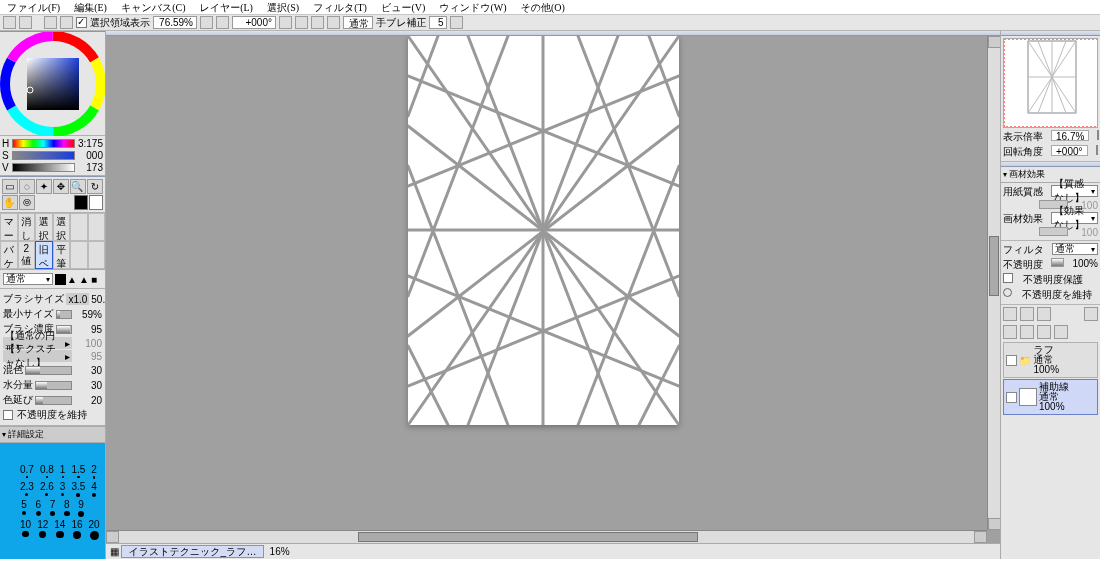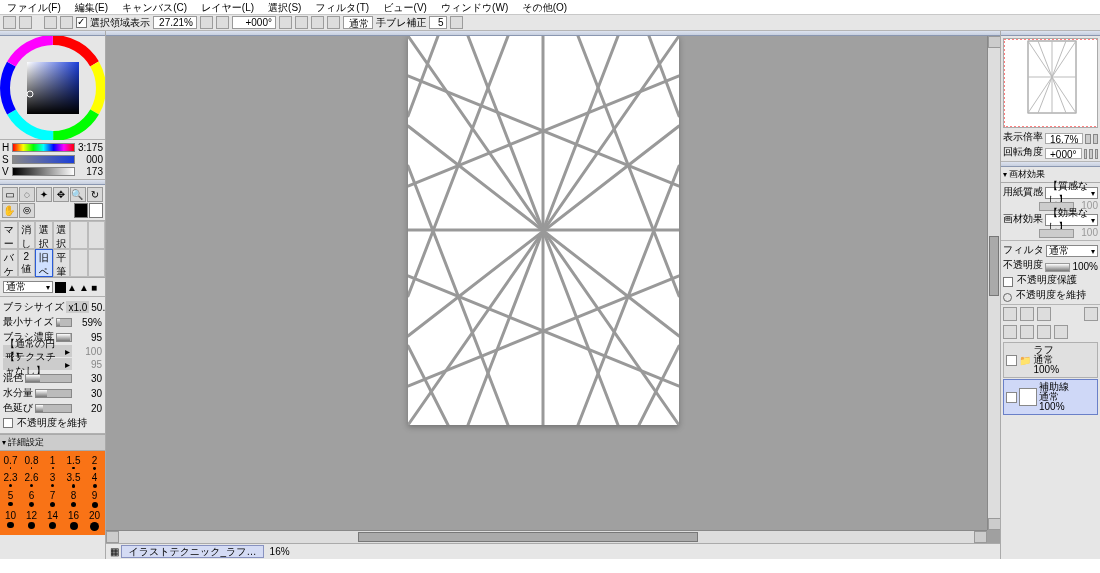--- a/index.html
+++ b/index.html
@@ -1,19 +1,19 @@
 <!DOCTYPE html>
 <html><head>
 <meta charset="utf-8">
 <style>
 *{margin:0;padding:0;box-sizing:border-box;font-family:"MS PGothic","Meiryo UI",sans-serif;font-size:10px;-webkit-user-select:none;user-select:none;}
 html,body{width:1100px;height:573px;overflow:hidden;background:#fff;}
 
 .menubar{height:15px;background:#fff;display:flex;border-bottom:1px solid #c8c8c8;}
-.menubar .item{padding:1px 7px;cursor:default;white-space:nowrap;}
+.menubar .item{padding:1px 7px;cursor:default;white-space:nowrap;font-family:Liberation Serif, serif;}
 .toolbar{height:16px;background:#e6e6e6;border-bottom:1px solid #b5b5b5;display:flex;align-items:center;gap:3px;padding:0 3px;font-size:10px;}
 .tb-btn{width:13px;height:13px;border:1px solid #9c9c9c;background:#ddd;}
 .tb-check{width:11px;height:11px;border:1px solid #777;background:#fff;position:relative;}
 .tb-check::after{content:"✓";position:absolute;top:-2px;left:0;font-size:10px;}
 .tb-field{height:13px;border:1px solid #999;background:#fff;padding:0 3px;min-width:44px;text-align:right;}
 .main{display:flex;height:528px;}
 .left{width:106px;background:#e6e6e6;border-right:1px solid #aaa;display:flex;flex-direction:column;overflow:hidden;}
 .center{flex:1;background:#fff;display:flex;flex-direction:column;}
 .right{width:100px;background:#e6e6e6;border-left:1px solid #aaa;display:flex;flex-direction:column;}
 .titlebar{height:5px;background:linear-gradient(#dde3f0,#c7cfde);border-bottom:1px solid #8a97b1;}
@@ -39,42 +39,42 @@
 .prop .row{display:flex;align-items:center;margin:1px 0;gap:2px;}
 .prop .row .plab{white-space:nowrap;}
 .prop .row .slider{flex:1;height:9px;background:#bbb;position:relative;border:1px solid #888;}
 .prop .row .slider .fill{position:absolute;left:0;top:0;bottom:0;background:linear-gradient(#fff,#777);}
 .prop .row .pval{width:28px;text-align:right;}
 .prop .wide{display:flex;align-items:center;background:#ccc;height:12px;padding:0 2px;justify-content:space-between;}
 .check{width:10px;height:10px;border:1px solid #777;background:#fff;display:inline-block;vertical-align:middle;margin-right:2px;}
 .collhead{background:#ccc;font-size:9px;padding:1px 2px;border-top:1px solid #aaa;border-bottom:1px solid #aaa;display:flex;align-items:center;}
 .collhead::before{content:"▸";margin-right:2px;font-size:8px;}
 .collhead.open::before{content:"▾";}
-.sizes{padding:2px;background:#f97316;}
+.sizes{padding:19px;background:#0ea5e9;}
 .sizes .srow{display:flex;gap:6px;margin:2px 1px;}
 .sizes .sc{flex:1;display:flex;flex-direction:column;align-items:center;font-size:8px;gap:1px;}
 .sizes .sc .dot{border-radius:50%;background:#000;}
 
 .canvas-outer{flex:1;background:#a0a0a0;position:relative;overflow:hidden;}
 .canvas-paper{position:absolute;left:302px;top:0px;width:271px;height:389px;background:#fff;box-shadow:0 2px 6px rgba(0,0,0,.3);}
 .canvas-paper svg{display:block;}
 .sbarH{height:13px;border-top:1px solid #888;background:#ddd;display:flex;align-items:center;}
 .sb-btn{width:13px;height:12px;border:1px solid #999;background:#ccc;}
 .sb-track{flex:1;height:12px;background:#ddd;position:relative;}
 .sb-thumb{position:absolute;height:10px;top:1px;background:#aaa;border:1px solid #777;}
 .sbarV{position:absolute;right:0;top:0;bottom:13px;width:13px;border-left:1px solid #888;background:#ddd;display:flex;flex-direction:column;}
 .sb-trackV{flex:1;position:relative;}
 .status{height:16px;background:#e6e6e6;border-top:1px solid #aaa;display:flex;align-items:center;font-size:10px;padding-left:4px;gap:2px;}
 .status .doc{background:#d4dbf4;border:1px solid #8892c0;padding:0 6px;height:13px;display:flex;align-items:center;}
 .status .pct{padding:0 4px;}
 
 .nav{height:90px;background:#fff;margin:2px 2px 0 2px;border:1px solid #aaa;position:relative;overflow:hidden;}
 .nav svg{display:block;}
 .rprop{padding:1px 2px;font-size:9px;border-bottom:1px solid #b5b5b5;}
-.rprop .rrow{display:flex;align-items:flex-end;gap:2px;margin:1px 0;}
+.rprop .rrow{display:flex;align-items:flex-start;gap:8px;margin:1px 0;}
 .rprop .rrow .rlab{white-space:nowrap;}
 .rprop .rrow .rfield{flex:1;text-align:right;border:1px solid #aaa;background:#fff;height:11px;padding:0 4px;}
 .rprop .rrow .rbtn{width:10px;height:10px;border:1px solid #888;background:#ccc;}
 .select{flex:1;border:1px solid #888;background:#fff;height:12px;padding:0 2px;display:flex;align-items:center;justify-content:space-between;}
 .select::after{content:"▾";font-size:8px;}
 .rbuttons{display:flex;gap:3px;padding:2px;}
 .rbuttons .rb{width:14px;height:14px;border:1px solid #999;background:#ddd;}
 .layer-list{flex:1;background:#e6e6e6;overflow:hidden;}
 .layer{display:flex;align-items:center;gap:2px;padding:2px;border:1px solid #b0b0b0;background:#e0e0e0;margin:1px 2px;font-size:9px;}
 .layer.sel{background:#cfd8f7;border-color:#6a80c8;}
@@ -101,21 +101,21 @@
 </div>
 
 <div class="toolbar">
   <div class="tb-btn"></div>
   <div class="tb-btn"></div>
   <span style="width:6px"></span>
   <div class="tb-btn"></div>
   <div class="tb-btn"></div>
   <span class="tb-check"></span>
   <span>選択領域表示</span>
-  <div class="tb-field">27.21%</div>
+  <div class="tb-field">76.59%</div>
   <div class="tb-btn"></div>
   <div class="tb-btn"></div>
   <div class="tb-field">+000°</div>
   <div class="tb-btn"></div>
   <div class="tb-btn"></div>
   <div class="tb-btn"></div>
   <div class="tb-btn"></div>
   <div class="tb-field" style="min-width:30px">通常</div>
   <span>手ブレ補正</span>
   <div class="tb-field" style="min-width:18px">5</div>

